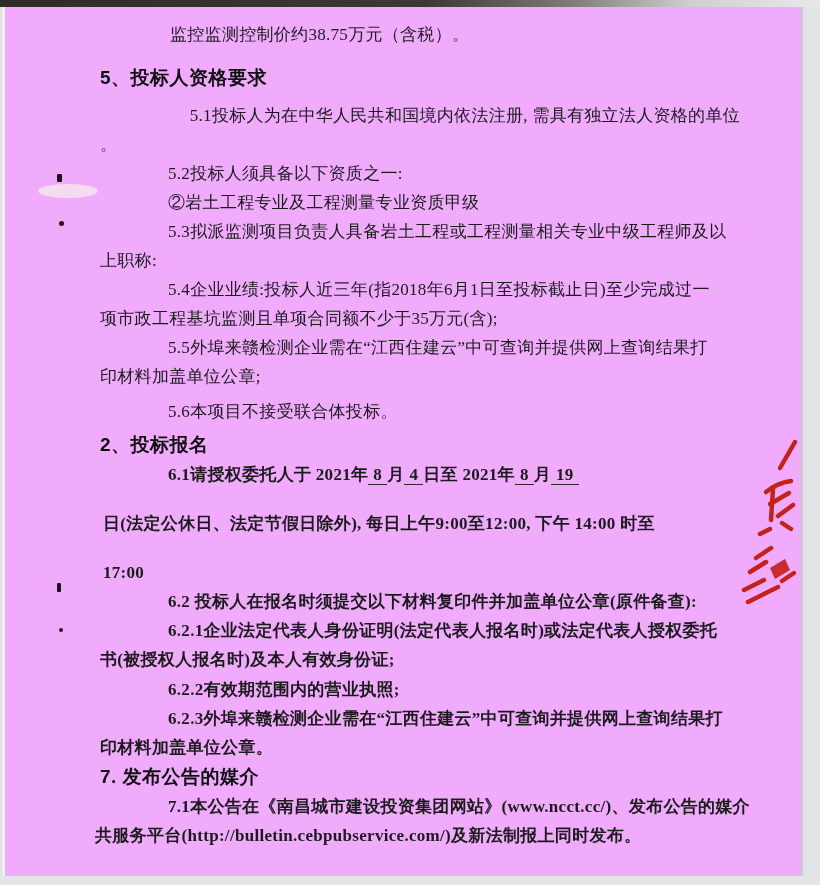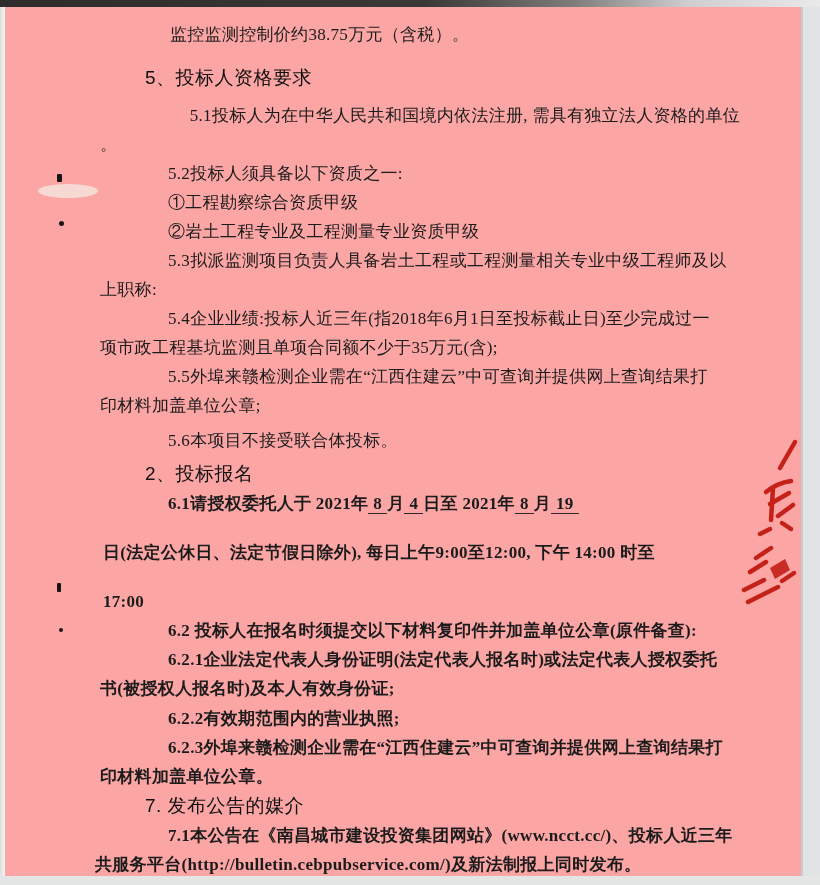--- a/index.html
+++ b/index.html
@@ -1,39 +1,39 @@
 <!DOCTYPE html>
 <html><head>
 <meta charset="utf-8">
 <style>
   * { margin:0; padding:0; box-sizing:border-box; }
   html,body { width:820px; height:885px; overflow:hidden; background:#ffffff; }
   body { font-family:"Liberation Serif","DejaVu Serif",serif; color:#1b1b1b; position:relative; }
 
-  .page { position:absolute; inset:0; background:#fca5a5; }
+  .page { position:absolute; inset:0; background:#f0abfc; }
 
   
   .edge-top { position:absolute; left:0; top:0; width:100%; height:7px;
     background:linear-gradient(90deg,#2e2c2a 0%,#3b3937 52%,#7e7d7c 70%,#cfcfcf 84%,#e9e9e9 100%); }
   .edge-left { position:absolute; left:0; top:7px; width:5px; height:878px;
     background:linear-gradient(90deg,#dedede,#f6f6f6); }
   .edge-right { position:absolute; left:801px; top:7px; width:19px; height:878px;
     background:#e0e4e4; border-left:2px solid #c9cecd; }
   .edge-bottom { position:absolute; left:0; top:876px; width:820px; height:9px; background:#e4e6e6; }
 
   .content { position:absolute; left:100px; top:20px; width:640px; }
 
   .line { min-height:29px; line-height:29px; font-size:17px; letter-spacing:.3px; white-space:nowrap; }
   .ind  { margin-left:68px; }
   .ind2 { margin-left:70px; }
   .flush2 { margin-left:3px; }
   .flushwide { margin-left:-5px; }
   .b { font-weight:600; }
-  .head { font-family:"Liberation Sans","DejaVu Sans",sans-serif; font-weight:400;
-          font-size:19px; color:#101010; margin-left:45px; line-height:30px; min-height:30px; letter-spacing:.5px; }
+  .head { font-family:"Liberation Sans","DejaVu Sans",sans-serif; font-weight:700;
+          font-size:19px; color:#101010; line-height:30px; min-height:30px; letter-spacing:.5px; }
   .gap-top-14 { margin-top:14px; }
   .gap-top-8  { margin-top:8px;text-align:right; }
   .gap-top-6  { margin-top:6px; }
   .gap-top-4  { margin-top:4px; }
   .gap-top-3  { margin-top:20px; }
   .gap-top-1  { margin-top:1px; }
 
   .u { border-bottom:1.5px solid #2a2a2a; padding:0 5px; }
 
   
@@ -54,21 +54,20 @@
 <div class="page">
 
   <div class="content">
     <div class="line ind2">监控监测控制价约38.75万元（含税）。</div>
 
     <div class="line head gap-top-14">5、投标人资格要求</div>
 
     <div class="line ind gap-top-8">5.1投标人为在中华人民共和国境内依法注册, 需具有独立法人资格的单位</div>
     <div class="line">。</div>
     <div class="line ind">5.2投标人须具备以下资质之一:</div>
-    <div class="line ind">①工程勘察综合资质甲级</div>
     <div class="line ind">②岩土工程专业及工程测量专业资质甲级</div>
     <div class="line ind">5.3拟派监测项目负责人具备岩土工程或工程测量相关专业中级工程师及以</div>
     <div class="line">上职称:</div>
     <div class="line ind">5.4企业业绩:投标人近三年(指2018年6月1日至投标截止日)至少完成过一</div>
     <div class="line">项市政工程基坑监测且单项合同额不少于35万元(含);</div>
     <div class="line ind">5.5外埠来赣检测企业需在“江西住建云”中可查询并提供网上查询结果打</div>
     <div class="line">印材料加盖单位公章;</div>
     <div class="line ind gap-top-6">5.6本项目不接受联合体投标。</div>
 
     <div class="line head gap-top-4">2、投标报名</div>
@@ -79,21 +78,21 @@
     <div class="line flush2 b gap-top-3">17:00</div>
     <div class="line ind b">6.2 投标人在报名时须提交以下材料复印件并加盖单位公章(原件备查):</div>
     <div class="line ind b">6.2.1企业法定代表人身份证明(法定代表人报名时)或法定代表人授权委托</div>
     <div class="line b">书(被授权人报名时)及本人有效身份证;</div>
     <div class="line ind b gap-top-1">6.2.2有效期范围内的营业执照;</div>
     <div class="line ind b">6.2.3外埠来赣检测企业需在“江西住建云”中可查询并提供网上查询结果打</div>
     <div class="line b">印材料加盖单位公章。</div>
 
     <div class="line head">7. 发布公告的媒介</div>
 
-    <div class="line ind b">7.1本公告在《南昌城市建设投资集团网站》(www.ncct.cc/)、投标人近三年</div>
+    <div class="line ind b">7.1本公告在《南昌城市建设投资集团网站》(www.ncct.cc/)、发布公告的媒介</div>
     <div class="line flushwide b">共服务平台(http://bulletin.cebpubservice.com/)及新法制报上同时发布。</div>
   </div>
 
   <div class="stamp">
     <svg width="70" height="190" viewBox="0 0 70 190">
       <g stroke="#c42219" stroke-width="4.5" stroke-linecap="round" fill="none">
         <path d="M44 38 L59 12"></path>
         <path d="M30 62 Q41 53 55 51"></path>
         <path d="M34 74 L53 63"></path>
         <path d="M42 86 L57 75"></path>

